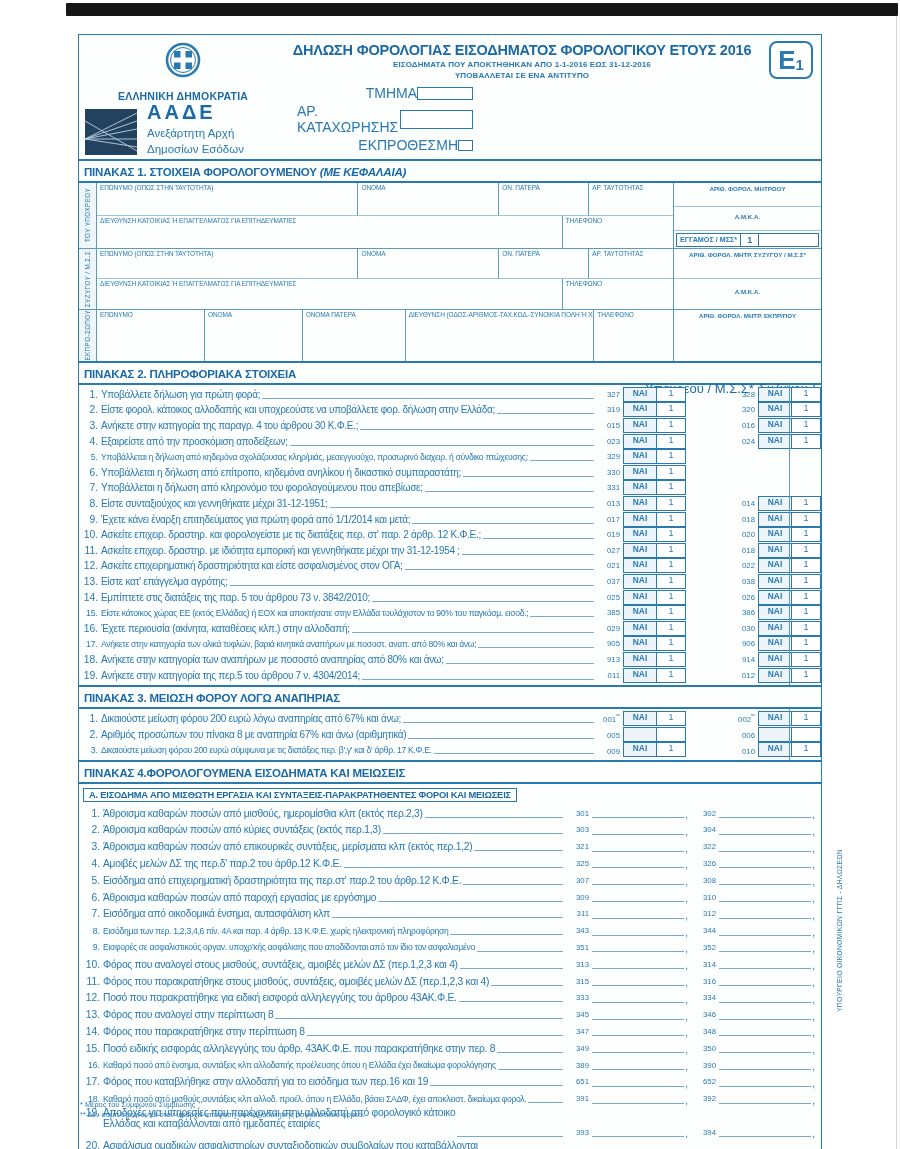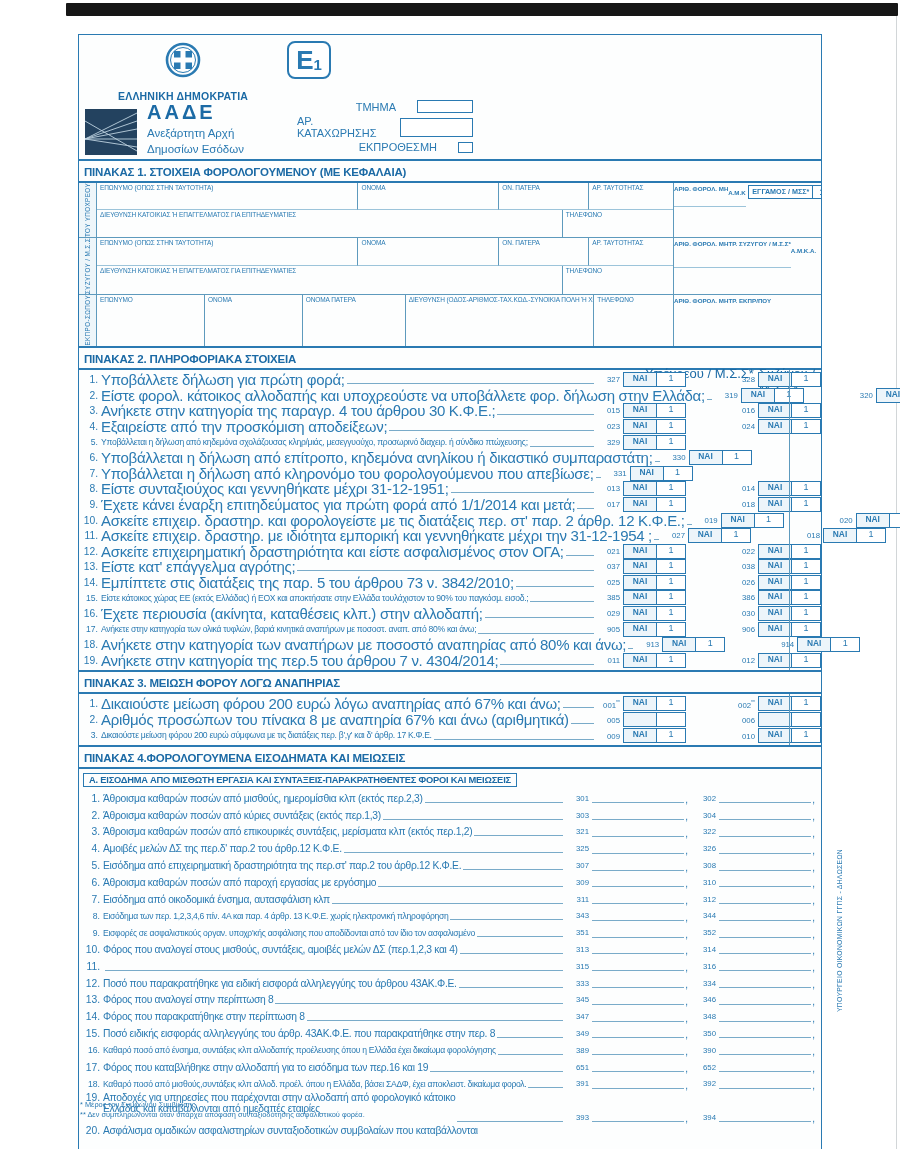--- a/index.html
+++ b/index.html
@@ -28,61 +28,61 @@
   .logo-sq{width:52px;height:46px;background:var(--navy);flex:none;margin-top:2px}
   .agency{margin-left:10px;width:150px}
   .aade{font-size:20px;font-weight:bold;letter-spacing:3px;color:var(--ink-bold);line-height:1.05}
   .agency .al{font-size:11.5px;margin-top:4px}
   .doy{display:flex;align-items:center;margin-left:8px;margin-top:16px;flex:1}
   .doy-label{font-size:11px;font-weight:bold;white-space:nowrap}
   .redacted{display:inline-block;width:272px;height:14px;margin-left:6px;border-radius:2px;opacity:.75;
             background:repeating-linear-gradient(90deg,#bfd3e0 0 5px,#e2ecf2 5px 11px,#cddde7 11px 17px);
             filter:blur(1.6px)}
   .hdr-right{width:176px;flex:none;margin-top:6px}
-  .hr-row{display:flex;align-items:center;justify-content:flex-end;gap:21px;font-size:11px;margin-bottom:2px}
+  .hr-row{display:flex;align-items:center;justify-content:flex-end;gap:0;font-size:14px;margin-bottom:2px}
   .hr-box{border:1px solid var(--ink);background:#fff}
   .hr-box.b1{width:56px;height:13px}
   .hr-box.b2{width:88px;height:19px}
   .hr-box.b3{width:15px;height:11px}
   
   .sec-bar{border-top:2px solid var(--ink);border-bottom:2px solid var(--ink);
            padding:1px 5px;position:relative}
   .sec-title{font-size:11.5px;font-weight:bold;color:var(--ink-bold);letter-spacing:-.2px}
-  .sec-title .em{}
+  .sec-title .em{font-style:italic}
   .h-col{position:absolute;top:18px;font-size:13px;color:var(--ink-bold)}
   .h-col1{left:566px}.h-col2{left:680px}
   
   .t1-grid{display:flex;flex-direction:column}
   .t1-group{display:flex;border-bottom:1px solid var(--line)}
   .t1-side{width:18px;flex:none;border-right:1px solid var(--line);display:flex;align-items:center;justify-content:center;background:var(--fill)}
   .t1-side span{writing-mode:vertical-rl;transform:rotate(180deg);font-size:6.3px;letter-spacing:.4px;white-space:nowrap;color:var(--ink)}
   .t1-main{flex:1;display:flex;flex-direction:column}
   .t1-row{display:flex;flex:1}
   .cell{border-right:1px solid var(--line);border-bottom:1px solid var(--line-light);padding:1px 3px;font-size:6.5px;letter-spacing:-.1px;overflow:hidden;white-space:nowrap}
   .t1-row:last-child .cell{border-bottom:none}
-  .t1-right{width:148px;flex:none;display:flex;}
+  .t1-right{width:148px;flex:none;display:flex;flex-direction:column}
   .rcell{border-bottom:1px solid var(--line-light);font-size:6.2px;font-weight:bold;text-align:center;padding-top:2px;overflow:hidden;white-space:nowrap}
   .t1-right .rcell:last-child{border-bottom:none}
   .married{display:flex;align-items:center;position:relative;padding:0 2px 0 0;font-weight:bold}
   .mwrap{display:flex;border:1px solid var(--ink);margin-left:2px;height:14px;align-items:stretch;background:#fff;flex:1}
   .mlabel{font-size:7.2px;font-weight:bold;display:flex;align-items:center;padding:0 3px;border-right:1px solid var(--ink);white-space:nowrap}
   .mval{width:18px;display:flex;align-items:center;justify-content:center;font-size:9px;border-right:1px solid var(--ink)}
   .mempty{width:16px}
   .g1 .t1-row.rA{height:36px}.g1 .t1-row.rB{height:28px}
   .g2 .t1-row.rA{height:32px}.g2 .t1-row.rB{height:28px}
   .g3 .t1-row{height:38px}
   .w-surname{flex:1.9}.w-name{flex:1}.w-father{flex:.62}.w-id{flex:.58;border-right:none}
   .w-addr{flex:4.4}.w-phone{flex:1;border-right:none}
   .g3 .c1{flex:1}.g3 .c2{flex:.9}.g3 .c3{flex:.95}.g3 .c4{flex:1.8}.g3 .c5{flex:.72;border-right:none}
   
   .qlist{position:relative;padding:2px 0 2px 0}
   .qlist::after{content:"";position:absolute;left:710px;top:0;bottom:0;width:1px;background:var(--line)}
   .qrow{display:flex;align-items:center;height:15.6px}
   .qrow .num{width:22px;text-align:right;padding-right:3px;font-size:10.3px;flex:none}
-  .qrow .qtext{font-size:15px;letter-spacing:-.3px;white-space:nowrap}
+  .qrow .qtext{font-size:10px;letter-spacing:-.3px;white-space:nowrap}
   .qrow.small .num,.qrow.small .qtext{font-size:8.6px}
   .leader{flex:1;min-width:5px;border-bottom:1px solid #79abc9;height:9px;margin:0 3px 0 2px}
   .code{font-size:7.8px;width:26px;text-align:right;padding-right:3px;flex:none;position:relative}
   .code sup{font-size:5px;vertical-align:super}
   .yesbox{display:flex;border:1px solid var(--ink);height:15px;flex:none;background:#fff}
   .yes{width:33px;text-align:center;font-size:8.4px;font-weight:bold;line-height:11px;border-right:1px solid var(--ink);background:#edf5fa}
   .one{width:28px;text-align:center;font-size:9px;line-height:11px}
   .gap2{width:46px;flex:none}
   .ghost{visibility:hidden}
   
@@ -121,20 +121,25 @@
       <div class="hdr-left">
         <svg width="44" height="42" viewBox="0 0 44 42">
           <circle cx="22" cy="20" r="16" fill="none" stroke="#2a7ab2" stroke-width="2.6"></circle>
           <circle cx="22" cy="20" r="12.5" fill="none" stroke="#2a7ab2" stroke-width="1"></circle>
           <rect x="13" y="11" width="18" height="18" fill="#2a7ab2"></rect>
           <rect x="19.5" y="11" width="5" height="18" fill="#ffffff"></rect>
           <rect x="13" y="17.5" width="18" height="5" fill="#ffffff"></rect>
         </svg>
         <div class="republic">ΕΛΛΗΝΙΚΗ ΔΗΜΟΚΡΑΤΙΑ</div>
       </div>
+      <div class="hdr-center">
+        <div class="title">ΔΗΛΩΣΗ ΦΟΡΟΛΟΓΙΑΣ ΕΙΣΟΔΗΜΑΤΟΣ ΦΟΡΟΛΟΓΙΚΟΥ ΕΤΟΥΣ 2016</div>
+        <div class="sub">ΕΙΣΟΔΗΜΑΤΑ ΠΟΥ ΑΠΟΚΤΗΘΗΚΑΝ ΑΠΟ 1-1-2016 ΕΩΣ 31-12-2016</div>
+        <div class="sub">ΥΠΟΒΑΛΛΕΤΑΙ ΣΕ ΕΝΑ ΑΝΤΙΤΥΠΟ</div>
+      </div>
       <div class="badge">
         <span class="bl">Ε</span>
         <span class="bn">1</span>
       </div>
     </div>
 
     <div class="hdr2">
       <svg class="logo-sq" width="52" height="46" viewBox="0 0 52 46">
         <rect x="0" y="0" width="52" height="46" fill="#23425f"></rect>
         <g stroke="#cfe3ee" stroke-width="0.9" opacity="0.9">
@@ -779,20 +784,21 @@
     <span class="t4gap"></span>
     <span class="code">314</span>
     <span class="amt">
             <span class="line"></span>
             <span class="comma">,</span>
           </span>
     <span class="t4end"></span>
   </div>
         <div class="t4row">
     <span class="num">11.</span>
+    <span class="t4text"><span>Φόρος που παρακρατήθηκε στους μισθούς, συντάξεις, αμοιβές μελών ΔΣ (περ.1,2,3 και 4)</span></span>
     <span class="leader"></span>
     <span class="code">315</span>
     <span class="amt">
             <span class="line"></span>
             <span class="comma">,</span>
           </span>
     <span class="t4gap"></span>
     <span class="code">316</span>
     <span class="amt">
             <span class="line"></span>

